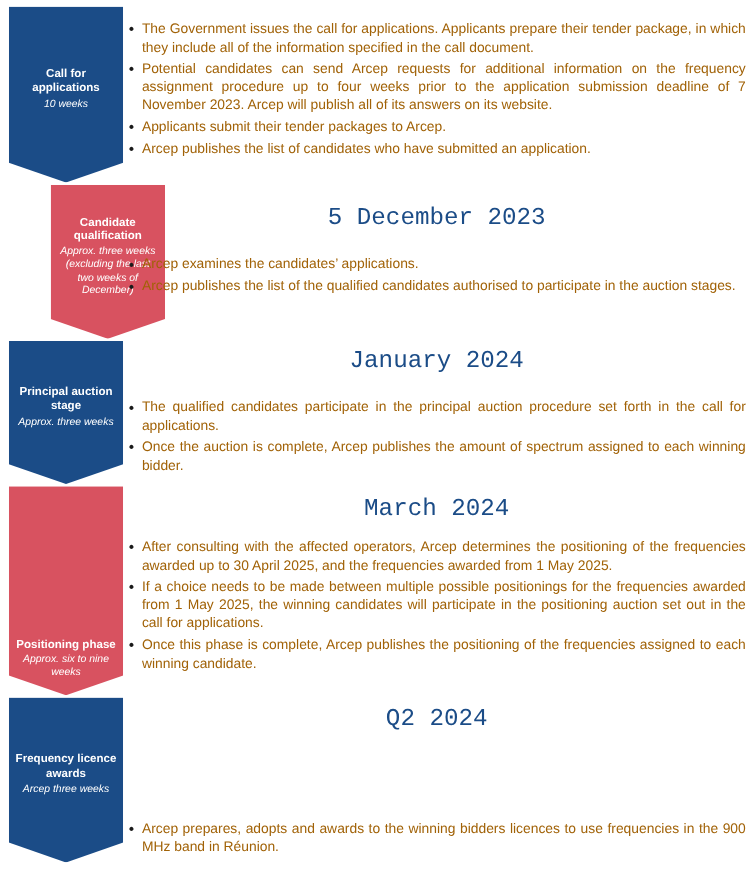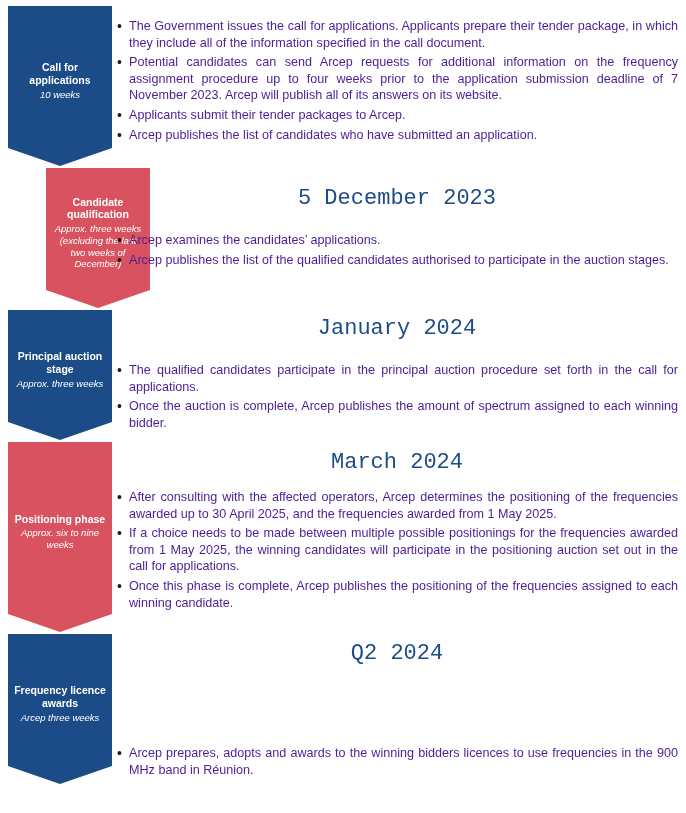--- a/index.html
+++ b/index.html
@@ -84,21 +84,21 @@
     margin: 0;
     padding: 0;
   }
   ul.bullets li {
     position: relative;
     padding-left: 13px;
     margin: 0 0 3px 0;
     font-size: 12.6px;
     line-height: 1.32;
     text-align: justify;
-    color: #4c1d95;
+    color: #a16207;
   }
   ul.bullets li:last-child { margin-bottom: 0; }
   ul.bullets li::before {
     content: "\2022";
     position: absolute;
     left: 1px;
     top: -1px;
     font-size: 14px;
     color: #1a1a1a;
     line-height: 1.32;
@@ -159,21 +159,21 @@
     <div class="date-heading">January 2024</div>
   </div>
   <div class="content" style="top:362px;">
     <ul class="bullets">
       <li>The qualified candidates participate in the principal auction procedure set forth in the call for applications.</li>
       <li>Once the auction is complete, Arcep publishes the amount of spectrum assigned to each winning bidder.</li>
     </ul>
   </div>
 
   <div class="stage" style="top:442px;">
-    <div class="chevron red" style="height:190px;">
+    <div class="chevron red" style="height:190px;justify-content:flex-end;">
       <div class="chev-title">Positioning phase</div>
       <div class="chev-sub">
         <span class="sub-line">Approx. six to nine</span>
         <span class="sub-line">weeks</span>
       </div>
     </div>
   </div>
   <div class="content" style="top:450px;">
     <div class="date-heading">March 2024</div>
   </div>

